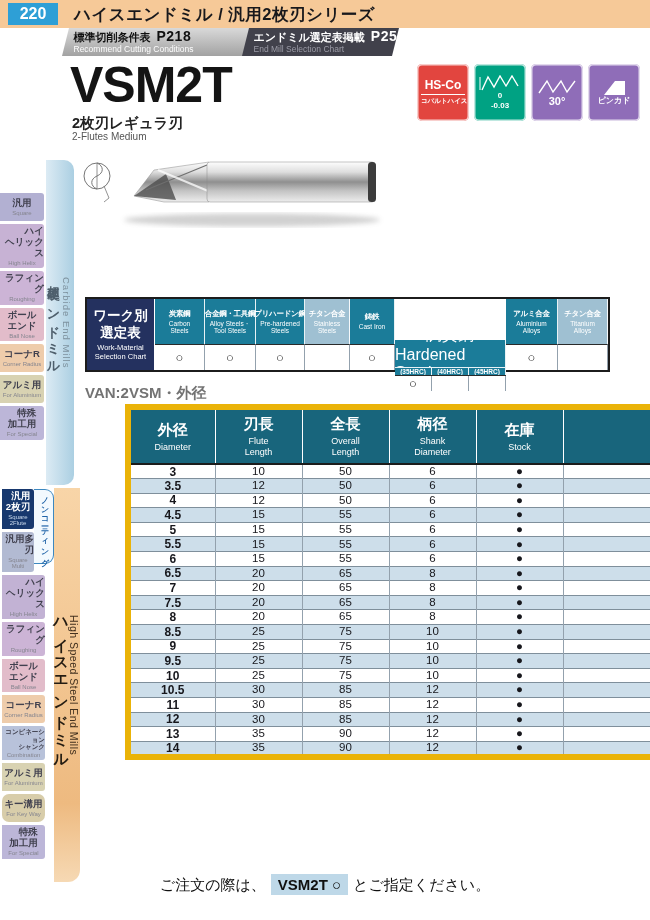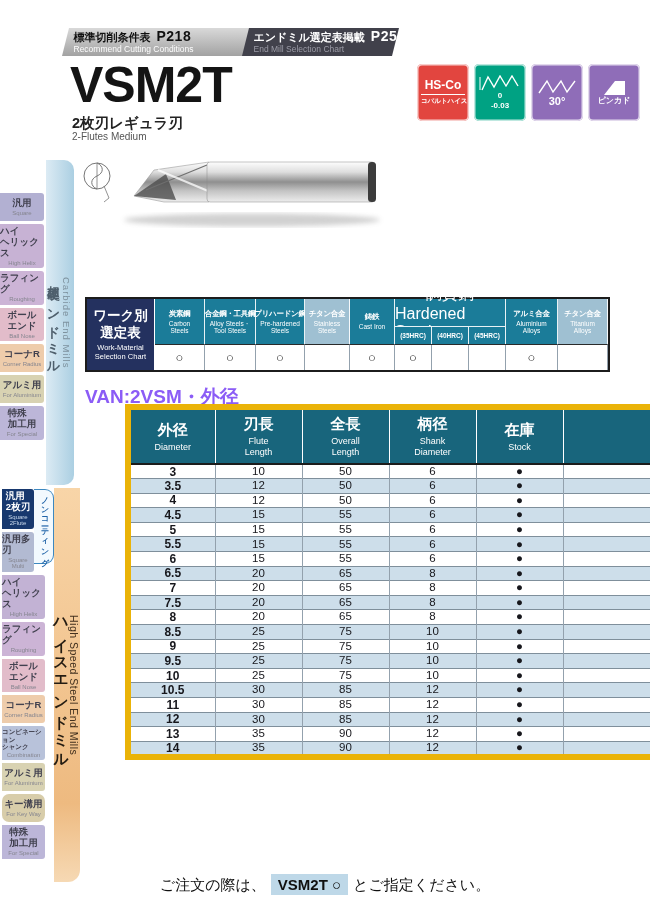--- a/index.html
+++ b/index.html
@@ -59,21 +59,21 @@
              writing-mode:vertical-rl; display:flex; align-items:center; justify-content:center;
              font-size:8px; font-weight:bold; color:#1f63a8; letter-spacing:1px; }
 
   
   .tabcol { position:absolute; display:flex; flex-direction:column; gap:3px; }
   #tabs-upper { left:0; top:193px; width:44px; }
   #tabs-lower { left:2px; top:489px; width:43px; }
   .tab { width:100%; min-height:28px; border-radius:0 3px 3px 0; display:flex; flex-direction:column;
          align-items:center; justify-content:center; padding:2px 0; }
   .tab.narrow { width:32px; }
-  .tab .jp { font-size:9.5px; font-weight:bold; color:#41414f; white-space:pre-line; text-align:left; line-height:1.15; }
+  .tab .jp { font-size:9.5px; font-weight:bold; color:#41414f; white-space:pre-line; text-align:right; line-height:1.15; }
   .tab .jp.small { font-size:6.5px; }
   .tab .en { font-size:6px; color:#85858f; white-space:pre-line; text-align:center; line-height:1.1; margin-top:1px; }
   .tab.active .jp { color:#fff; }
   .tab.active .en { color:#c9d9ec; }
 
   
   .selchart { position:absolute; left:85px; top:297px; width:525px; height:75px; display:flex;
               border:2px solid #1c1c1c; background:#fff; }
   .sc-left { width:70px; background:#24315f; color:#fff; display:flex; flex-direction:column;
              align-items:center; justify-content:center; border-right:1px solid #fff; }
@@ -90,21 +90,21 @@
   .sc-subs { height:18px; display:flex; background:#1b7c99; }
   .sc-sub { flex:1; color:#fff; font-size:6.5px; font-weight:bold; display:flex; align-items:center;
             justify-content:center; border-right:1px solid rgba(255,255,255,.9); border-top:1px solid rgba(255,255,255,.9); }
   .sc-body { flex:1; background:#fff; display:flex; align-items:center; justify-content:center;
              font-size:13px; color:#111; border-top:1px solid #2a2a2a; border-right:1px solid #93a1ad; }
   .sc-brow { flex:1; display:flex; border-top:1px solid #2a2a2a; }
   .sc-brow .sc-bcell { flex:1; display:flex; align-items:center; justify-content:center; font-size:13px;
                        border-right:1px solid #93a1ad; background:#fff; }
 
   
-  .tblcaption { position:absolute; left:85px; top:384px; font-size:19px; font-weight:bold; color:#8b5cf6; }
+  .tblcaption { position:absolute; left:85px; top:384px; font-size:15px; font-weight:bold; color:#737373; }
   .unit { position:absolute; left:540px; top:378px; width:70px; text-align:right; font-size:10px; line-height:12px; color:#222;margin-top:28px; }
   .sizetable-wrap { position:absolute; left:85px; top:404px; width:525px; }
   table.sizes { border-collapse:collapse; table-layout:fixed; width:525px; border:6px solid #eab308;margin-left:40px; }
   table.sizes thead th { background:#18657c; color:#fff; height:57px; vertical-align:middle;
                          border-left:1px solid #fff; border-bottom:2px solid #1c1c1c; padding:0; }
   table.sizes thead th:first-child { border-left:none; }
   th .hjp { display:block; font-size:15px; font-weight:bold; }
   th .hen { display:block; font-size:9px; font-weight:normal; white-space:pre-line; line-height:1.2; margin-top:2px; }
   table.sizes td { height:14.6px; text-align:center; font-size:11.5px; color:#17171c;
                    border-left:1px solid #93a1ad; border-top:1px solid #7f8f9b; padding:0; line-height:1; }
@@ -114,20 +114,24 @@
 
   
   .ordernote { position:absolute; left:0; right:0; top:876px; text-align:center; font-size:15px; color:#101010; }
   .ordernote .model { background:#bed8e8; font-weight:bold; padding:2px 7px; margin:0 5px; }
 </style>
 </head>
 <body>
 
 <div class="page">
 
+  <div class="topband">
+    <div class="pagenum">220</div>
+    <div class="seriestitle">ハイスエンドミル / 汎用2枚刃シリーズ</div>
+  </div>
 
   <div class="refboxes">
     <div class="refbox gray">
       <div>
         <div class="ref-r1"><span>標準切削条件表</span><span class="pg">P218</span></div>
         <div class="ref-r2">Recommend Cutting Conditions</div>
       </div>
     </div>
     <div class="refbox dark">
       <div>
@@ -328,21 +332,21 @@
           </div>
           <div class="sc-body"></div>
         </div>
         <div class="sc-col" style="width: 45px; flex: 0 0 auto;">
           <div class="sc-head">
             <span class="jp">鋳鉄</span>
             <span class="en">Cast Iron</span>
           </div>
           <div class="sc-body">○</div>
         </div>
-        <div class="sc-col" style="width: 111px; flex: 0 0 auto;">
+        <div class="sc-col" style="width: 111px; flex: 0 0 auto; margin-top: 41px;">
           <div class="sc-ghead">
             <span class="jp">調質鋼</span>
             <span class="en">Hardened Steels</span>
           </div>
           <div class="sc-subs">
             <div class="sc-sub">(35HRC)</div>
             <div class="sc-sub">(40HRC)</div>
             <div class="sc-sub">(45HRC)</div>
           </div>
           <div class="sc-brow">

